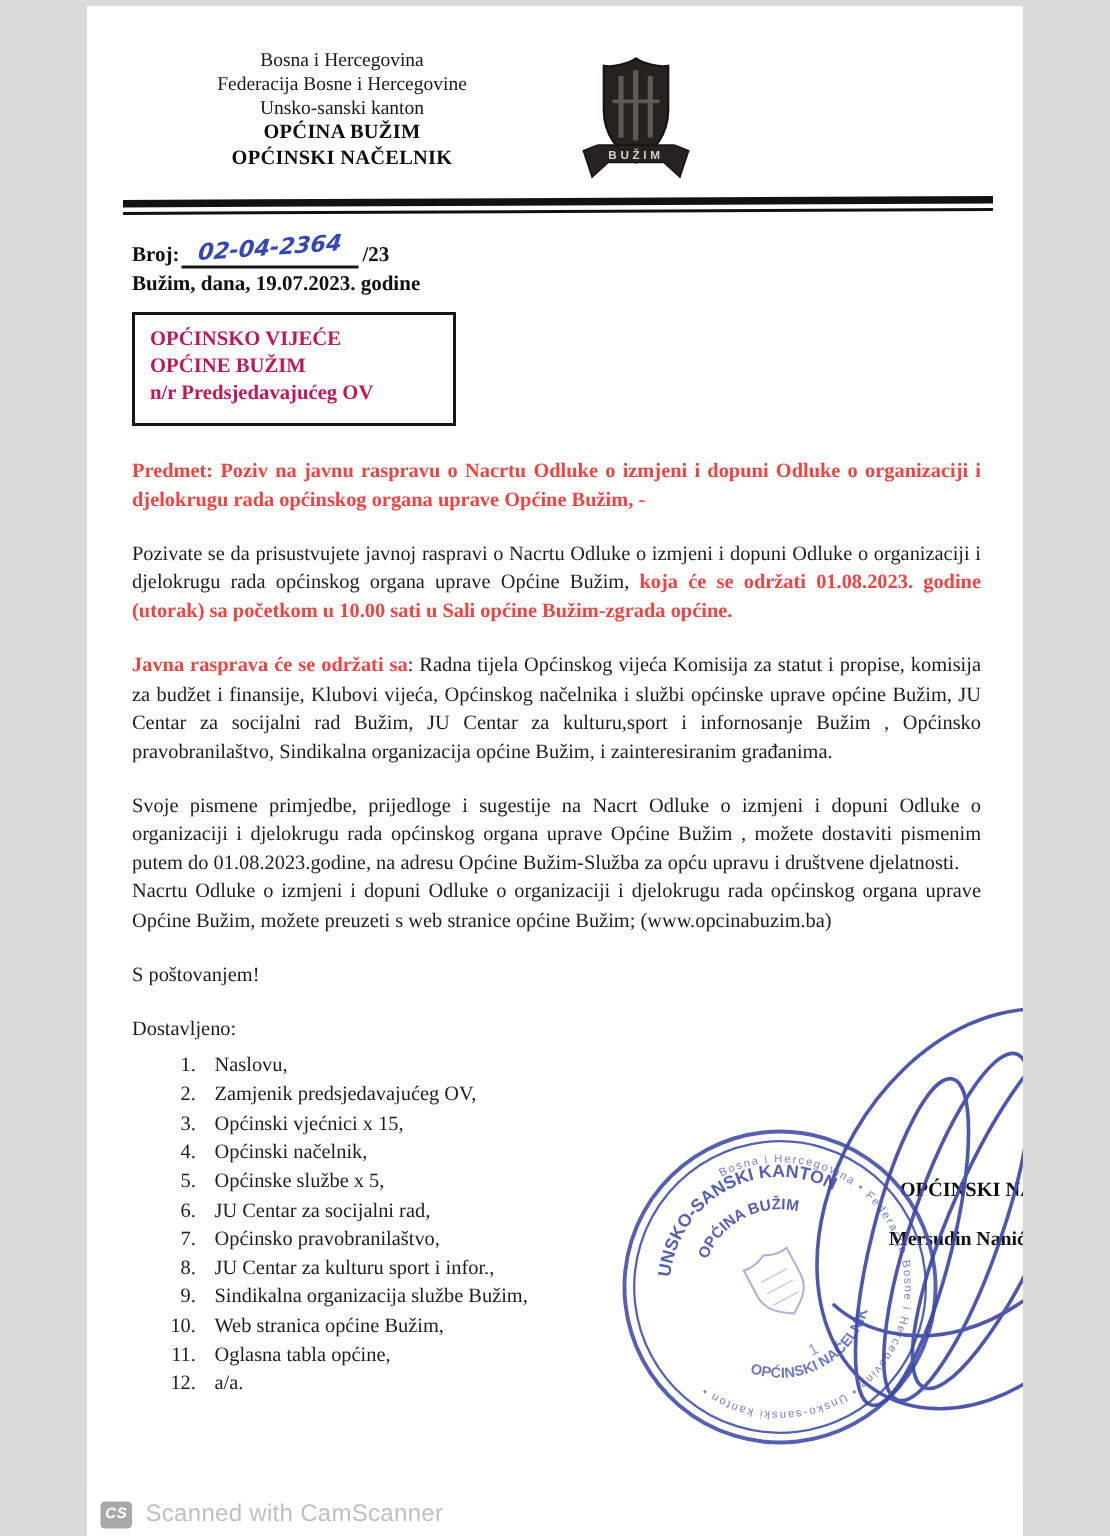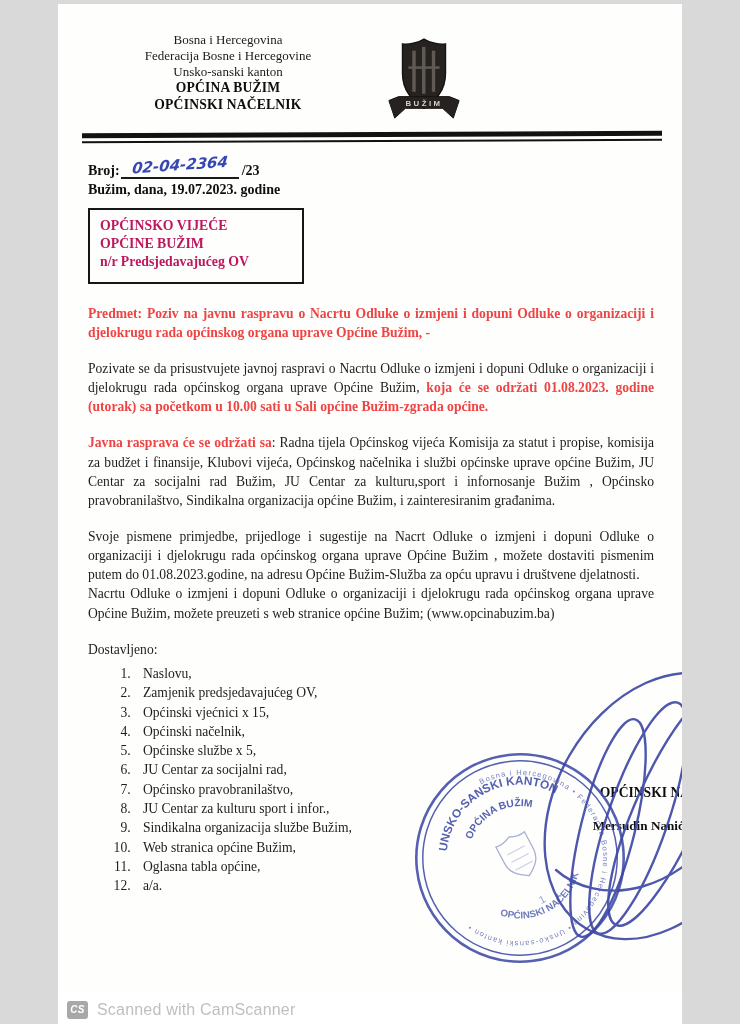--- a/index.html
+++ b/index.html
@@ -84,20 +84,21 @@
     <div>OPĆINSKO VIJEĆE</div>
     <div>OPĆINE BUŽIM</div>
     <div>n/r Predsjedavajućeg OV</div>
   </div>
 
   <div class="bodytext">
     <p class="b">Predmet: Poziv na javnu raspravu o Nacrtu Odluke o izmjeni i dopuni Odluke o organizaciji i djelokrugu rada općinskog organa uprave Općine Bužim, -</p>
     <p><span>Pozivate se da prisustvujete javnoj raspravi o Nacrtu Odluke o izmjeni i dopuni Odluke o organizaciji i djelokrugu rada općinskog organa uprave Općine Bužim, </span><span class="b">koja će se održati  01.08.2023. godine (utorak) sa početkom u 10.00 sati u Sali općine Bužim-zgrada općine.</span></p>
     <p><span class="b">Javna rasprava će se održati sa</span><span>: Radna tijela Općinskog vijeća Komisija za statut i propise, komisija za budžet i finansije, Klubovi vijeća, Općinskog načelnika i službi općinske uprave općine Bužim, JU Centar za socijalni rad Bužim,  JU Centar za kulturu,sport i infornosanje Bužim , Općinsko pravobranilaštvo, Sindikalna organizacija općine Bužim, i zainteresiranim građanima.</span></p>
     <p><span>Svoje pismene primjedbe, prijedloge i sugestije na Nacrt Odluke o izmjeni i dopuni Odluke o organizaciji i djelokrugu rada općinskog organa uprave Općine Bužim , možete dostaviti pismenim putem do 01.08.2023.godine, na adresu Općine Bužim-Služba za opću upravu i društvene djelatnosti.</span><br><span>Nacrtu Odluke o izmjeni i dopuni Odluke o organizaciji i djelokrugu rada općinskog organa uprave Općine Bužim, možete preuzeti s web stranice općine Bužim; (www.opcinabuzim.ba)</span></p>
+    <p class="closing">S poštovanjem!</p>
 
     <div class="dostavljeno">
       <div>Dostavljeno:</div>
       <ol>
         <li>Naslovu,</li>
         <li>Zamjenik predsjedavajućeg OV,</li>
         <li>Općinski vjećnici x 15,</li>
         <li>Općinski načelnik,</li>
         <li>Općinske službe x 5,</li>
         <li>JU Centar za socijalni rad,</li>

